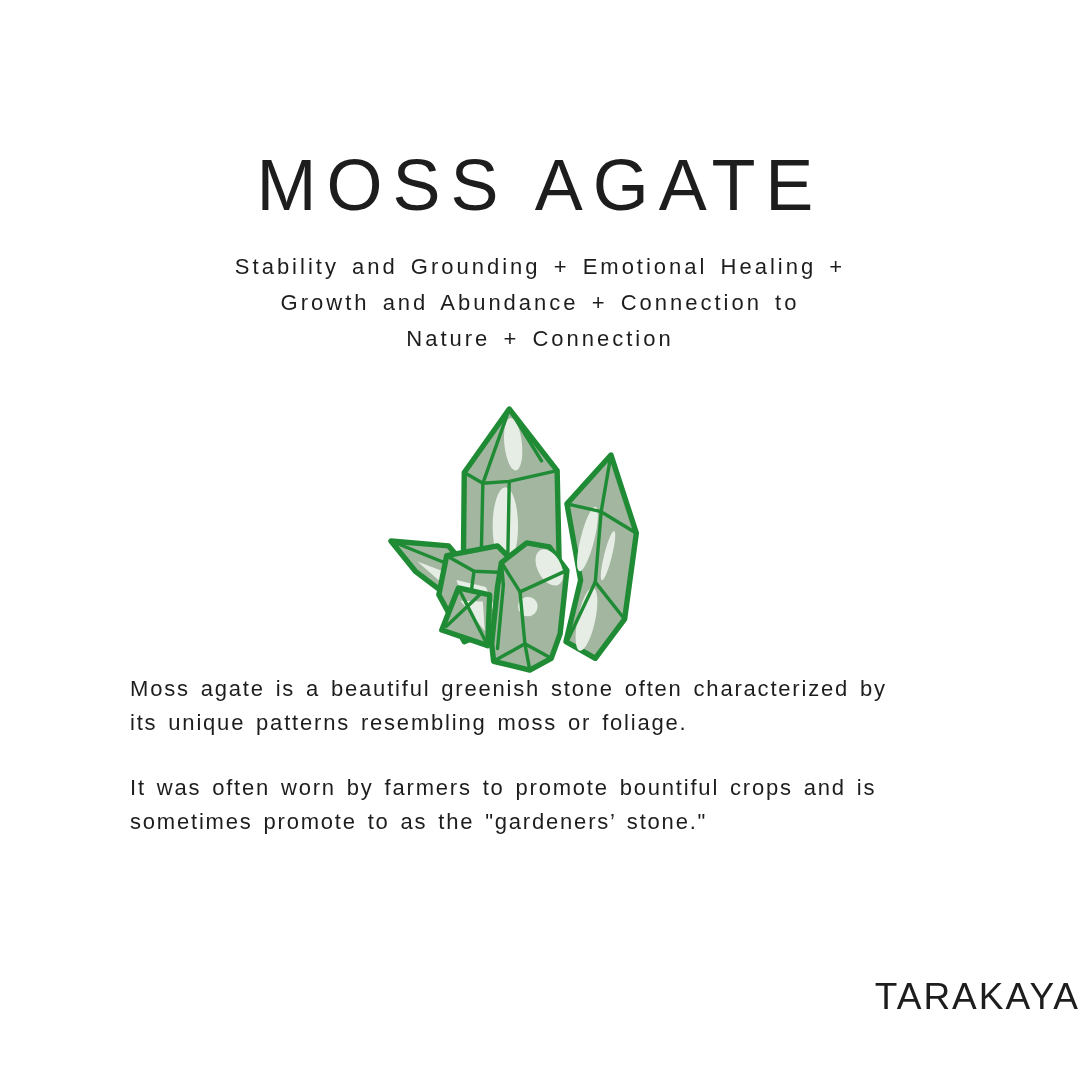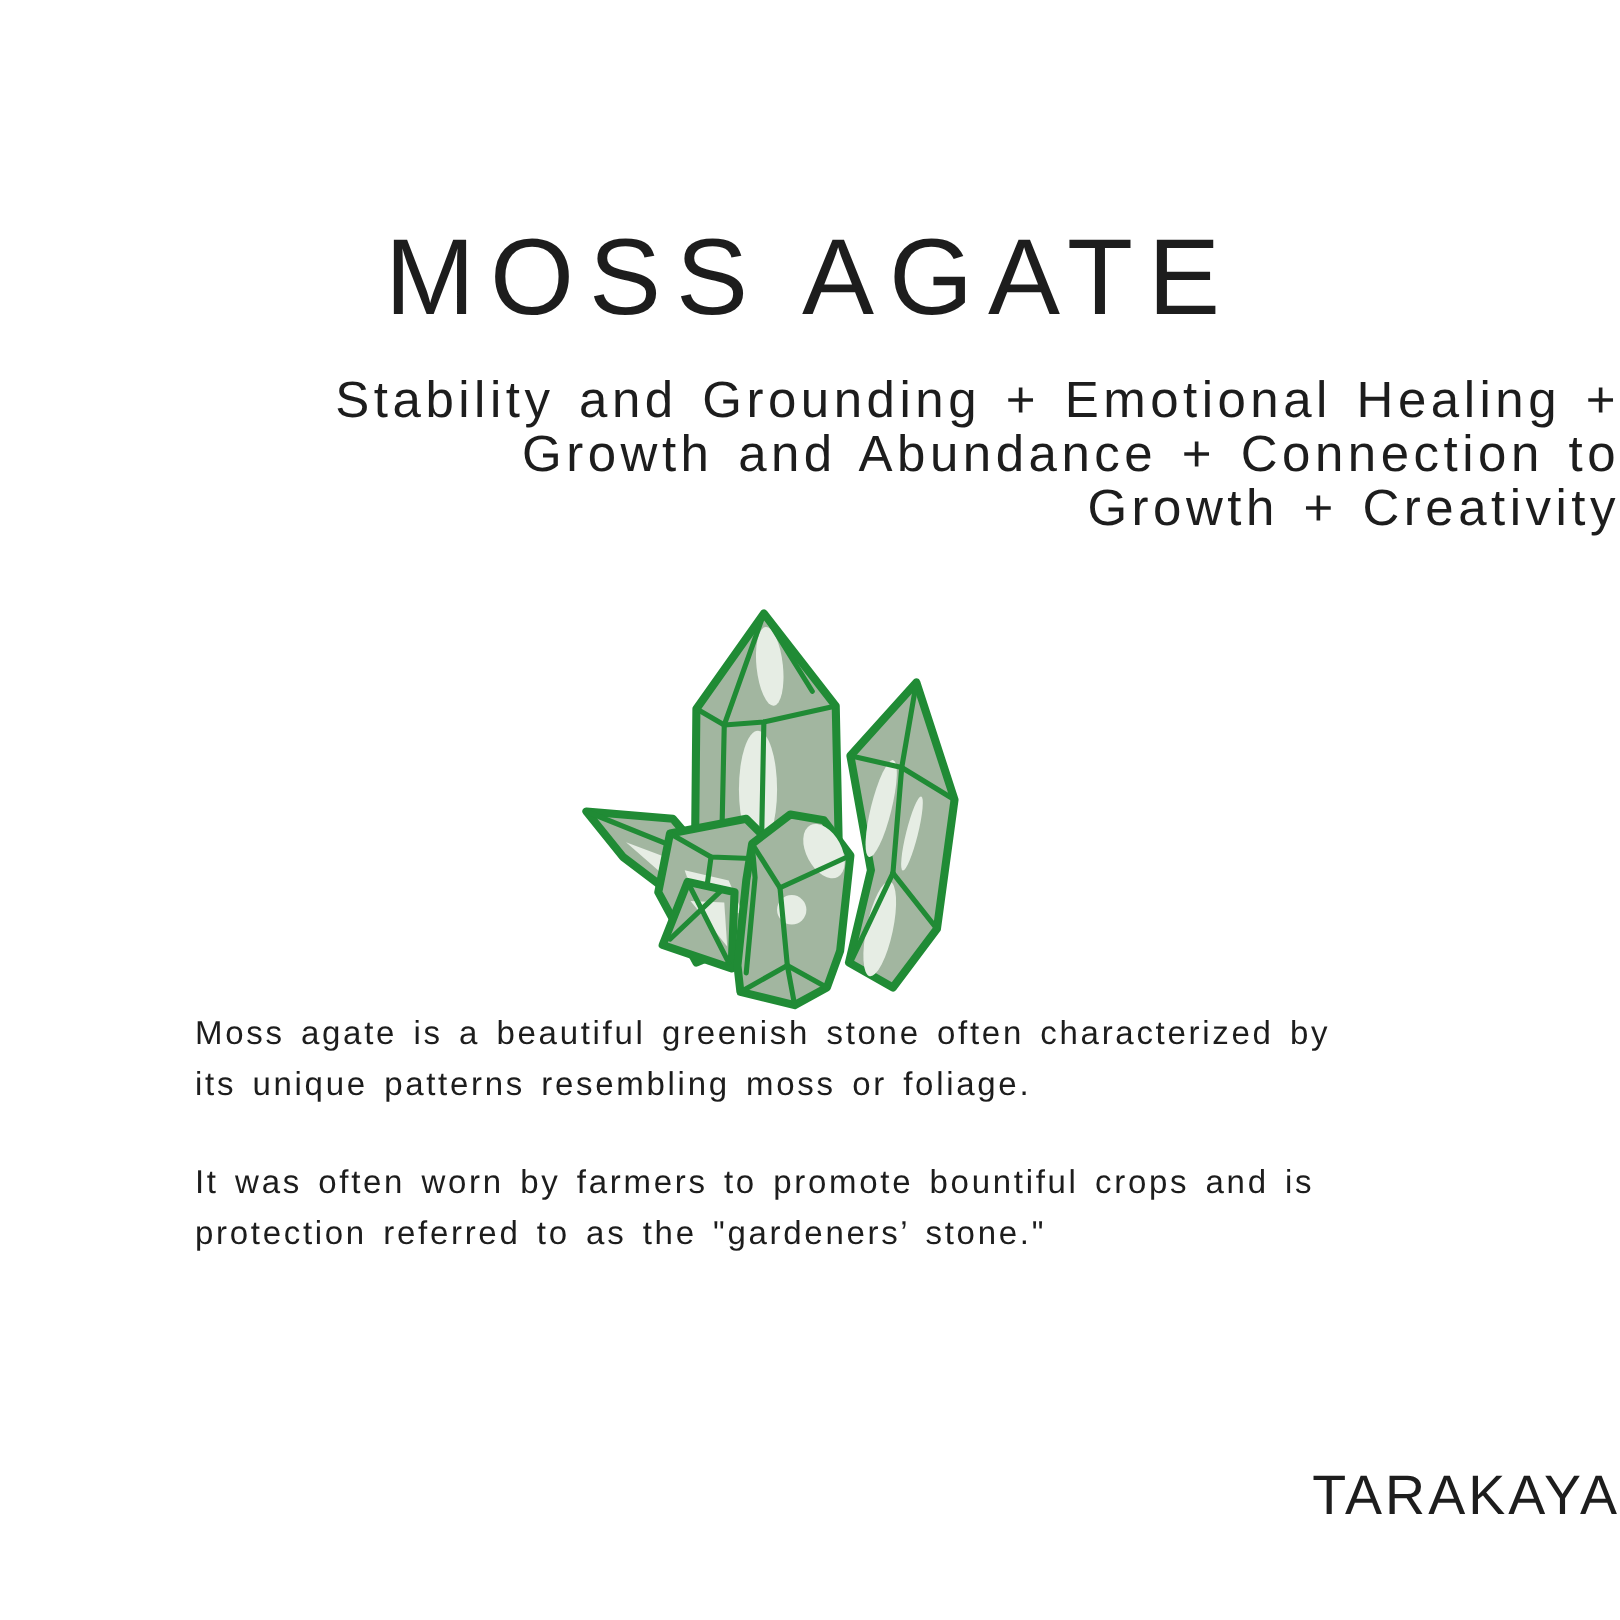--- a/index.html
+++ b/index.html
@@ -14,22 +14,22 @@
   .title{
     position:absolute;top:144px;left:0;width:100%;
     margin:0;text-align:center;
     font-size:72px;font-weight:300;
     letter-spacing:10px;
     white-space:nowrap;
     color:var(--text,#1d1d1d);
   }
   .subtitle{
     position:absolute;top:249px;left:0;width:100%;
-    text-align:right;
-    font-size:34px;line-height:36px;
+    text-align:center;
+    font-size:22px;line-height:36px;
     letter-spacing:3px;word-spacing:4px;
     font-weight:400;
   }
   .subtitle .sub-line{white-space:nowrap;}
   .crystal{
     position:absolute;left:388px;top:398px;width:264px;height:286px;
   }
   .crystal svg{width:100%;height:100%;display:block;}
   .cf{fill:var(--crystal-fill,#a2b6a0);stroke:var(--crystal-outline,#208b35);stroke-width:5.5;stroke-linejoin:round;}
   .hl{fill:var(--crystal-highlight,#e6ede4);stroke:none;}
@@ -51,21 +51,21 @@
 </head>
 <body>
 
 <div class="canvas">
 
   <h1 class="title">MOSS AGATE</h1>
 
   <div class="subtitle">
     <div class="sub-line">Stability and Grounding + Emotional Healing +</div>
     <div class="sub-line">Growth and Abundance + Connection to</div>
-    <div class="sub-line">Growth + Creativity</div>
+    <div class="sub-line">Nature + Connection</div>
   </div>
 
   <div class="crystal">
     <svg viewBox="0 0 270 290" preserveAspectRatio="xMidYMid meet">
 
       <g>
         <polygon class="cf" points="124,10 78,75 77,178 98,192 145,188 175,165 173,73"></polygon>
         <ellipse class="hl" cx="128" cy="46" rx="9" ry="27" transform="rotate(-6 128 46)"></ellipse>
         <ellipse class="hl" cx="120" cy="130" rx="13" ry="40"></ellipse>
         <polyline class="fl" points="78,75 97,86 124,84 173,73"></polyline>
@@ -120,19 +120,19 @@
 
   <div class="bodytext">
     <p class="para">
       <span class="line">Moss agate is a beautiful greenish stone often characterized by</span>
       <span class="line">its unique patterns resembling moss or foliage.</span>
     </p>
     <p class="para">
     </p>
     <p class="para">
       <span class="line">It was often worn by farmers to promote bountiful crops and is</span>
-      <span class="line">protection referred to as the "gardeners’ stone."</span>
+      <span class="line">sometimes promote to as the "gardeners’ stone."</span>
     </p>
   </div>
 
   <div class="brand">TARAKAYA</div>
 
 </div>
 
 </body></html>

